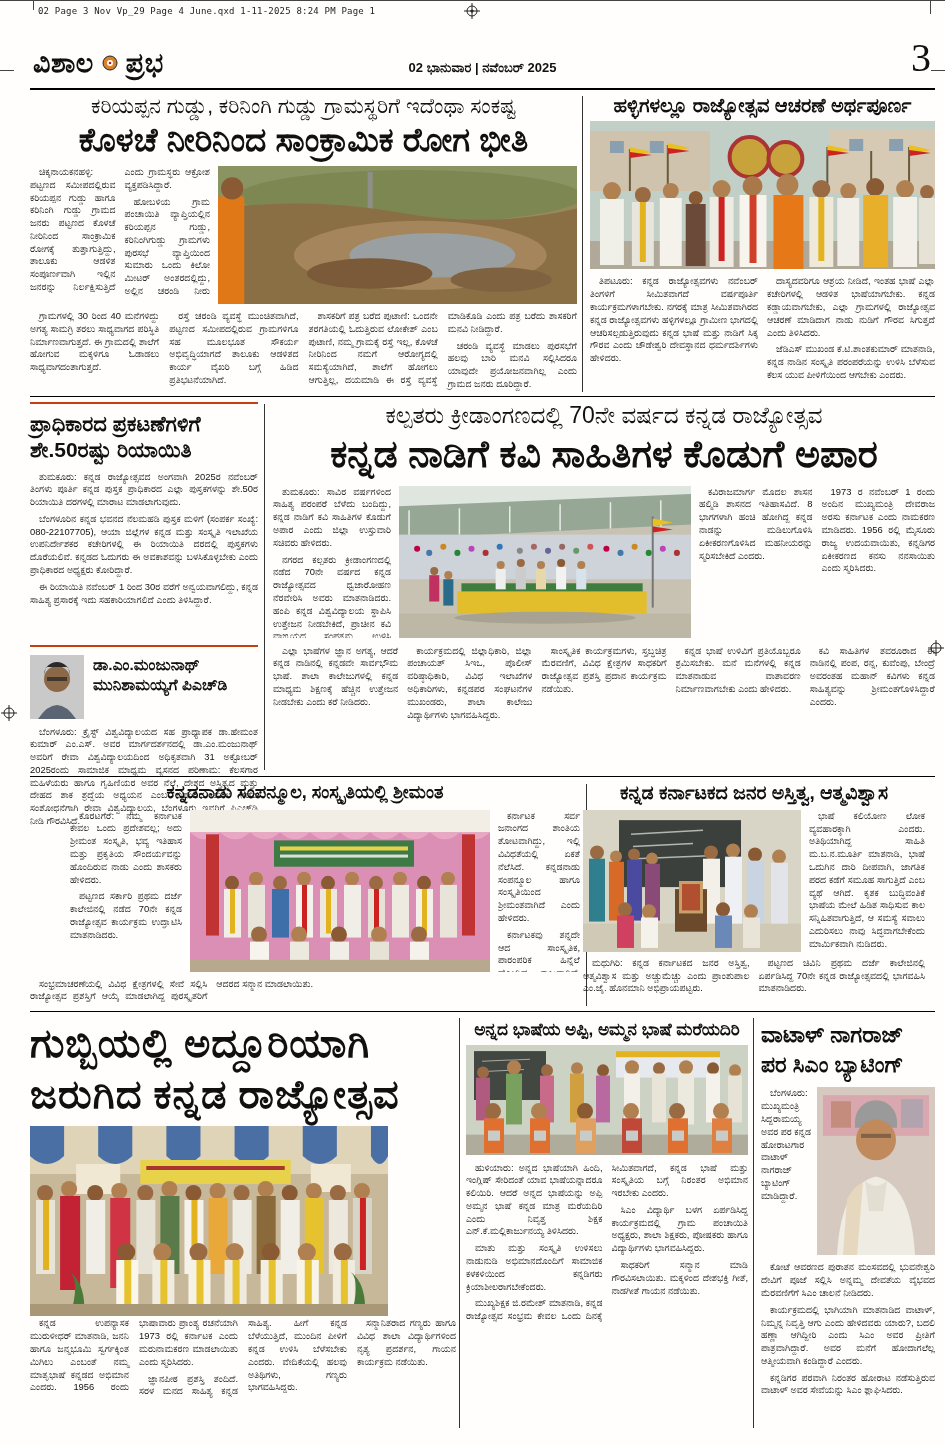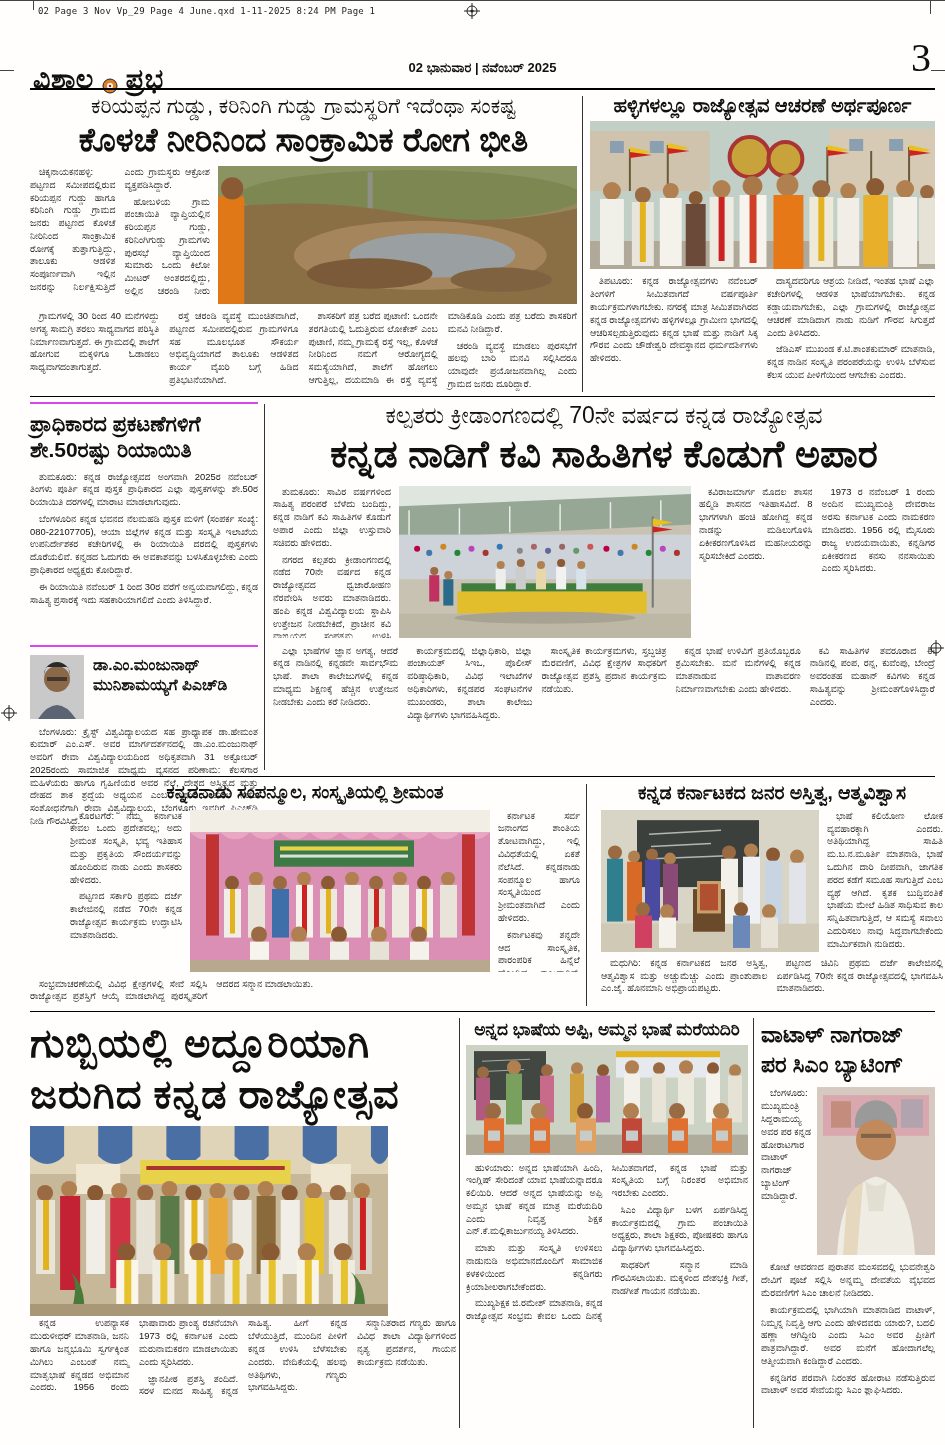--- a/index.html
+++ b/index.html
@@ -8,40 +8,40 @@
   
   .printline{position:absolute;left:38px;top:6px;font:9px "DejaVu Sans Mono",monospace;color:#222;letter-spacing:.2px;}
   .topframe{position:absolute;left:0;top:0;width:945px;border-top:1px solid #444;}
   .tickv{position:absolute;width:1px;background:#444;}
   .tickh{position:absolute;height:1px;background:#444;}
   .regmark{position:absolute;width:16px;height:16px;}
   .regmark svg{display:block;}
   
   .masthead{position:absolute;left:30px;top:46px;width:905px;height:40px;}
   .logo{position:absolute;left:3px;top:2px;font-weight:bold;font-size:27px;letter-spacing:.5px;
-        font-family:"Liberation Serif",serif;display:flex;align-items:center;gap:8px;margin-top:16px;}
+        font-family:"Liberation Serif",serif;display:flex;gap:8px;}
   .dateline{position:absolute;left:0;right:0;top:14px;text-align:center;font-size:13px;font-weight:bold;}
   .pagenum{position:absolute;right:4px;top:-12px;font-size:40px;font-weight:normal;font-family:"Liberation Serif",serif;}
   .mastrule{position:absolute;left:30px;top:88px;width:905px;height:2px;background:#000;}
   
   .hrule{position:absolute;background:#000;height:1px;}
   .vrule{position:absolute;background:#333;width:1px;}
   
   .kick{font-weight:normal;text-align:center;}
   .head{font-weight:bold;text-align:center;line-height:1.15;}
   .bt{font-size:9.4px;line-height:1.36;text-align:justify;overflow:hidden;}
   .bt p{margin:0 0 4px;text-indent:9px;}
   .cols2{column-count:2;column-gap:9px;}
   .cols3{column-count:3;column-gap:9px;}
   .cols4{column-count:4;column-gap:10px;}
   .cols5{column-count:5;column-gap:9px;}
   .photo{background:#ddd;overflow:hidden;}
   .photo svg{display:block;width:100%;height:100%;}
   .row{display:flex;gap:8px;}
-  .boxrule{border-top:2px solid #d946ef;}
+  .boxrule{border-top:2px solid #c2410c;}
   .gubbihead{font-family:"Liberation Serif",serif;font-weight:bold;font-size:40px;line-height:1.28;text-align:left;letter-spacing:1px;}
   section{position:absolute;}
 </style>
 </head>
 <body>
 
 <div class="page">
 
   <div class="topframe"></div>
   <div class="printline">02 Page 3 Nov Vp_29 Page 4 June.qxd  1-11-2025  8:24 PM  Page 1</div>
@@ -444,21 +444,21 @@
         <p>ಕರ್ನಾಟಕವು ತನ್ನದೇ ಆದ ಸಾಂಸ್ಕೃತಿಕ, ಪಾರಂಪರಿಕ ಹಿನ್ನೆಲೆ ಹೊಂದಿದ ರಾಜ್ಯವಾಗಿದೆ. ವೈಜ್ಞಾನಿಕವಾಗಿ, ಸಾಮಾಜಿಕವಾಗಿ, ಧಾರ್ಮಿಕವಾಗಿ ಹಾಗೂ ಶೈಕ್ಷಣಿಕವಾಗಿ ವೈವಿಧ್ಯತೆ ಪಡೆದ ನಾಡಾಗಿದೆ ಎಂದು ಹೇಳಿದರು.</p>
       </div>
     </div>
     <div class="bt cols3" style="margin-top:6px;height:40px;">
       <p>ಸಂಭ್ರಮಾಚರಣೆಯಲ್ಲಿ ವಿವಿಧ ಕ್ಷೇತ್ರಗಳಲ್ಲಿ ಸೇವೆ ಸಲ್ಲಿಸಿ ರಾಜ್ಯೋತ್ಸವ ಪ್ರಶಸ್ತಿಗೆ ಆಯ್ಕೆ ಮಾಡಲಾಗಿದ್ದ ಪುರಸ್ಕೃತರಿಗೆ ಆದರದ ಸನ್ಮಾನ ಮಾಡಲಾಯಿತು.</p>
     </div>
   </section>
 
   <div class="vrule" style="left:586px;top:784px;height:222px;"></div>
 
-  <section style="left:601px;top:782px;width:342px;">
+  <section style="left:583px;top:782px;width:342px;">
     <div class="head" style="font-size:19px;">ಕನ್ನಡ ಕರ್ನಾಟಕದ ಜನರ ಅಸ್ತಿತ್ವ, ಆತ್ಮವಿಶ್ವಾಸ</div>
     <div class="row" style="margin-top:6px;height:142px;">
       <div class="photo" style="width:218px;height:142px;flex:none;">
         <svg viewBox="0 0 218 140" preserveAspectRatio="none">
           <rect width="218" height="140" fill="#d8d5c6"></rect>
           <rect x="36" y="10" width="122" height="66" fill="#3c403c"></rect>
           <g stroke="#cfd4cf" stroke-width="1.5" opacity="0.8">
               <line x1="48" y1="24" x2="120" y2="20"></line>
               <line x1="50" y1="36" x2="110" y2="33"></line>
               <line x1="52" y1="48" x2="126" y2="45"></line>

